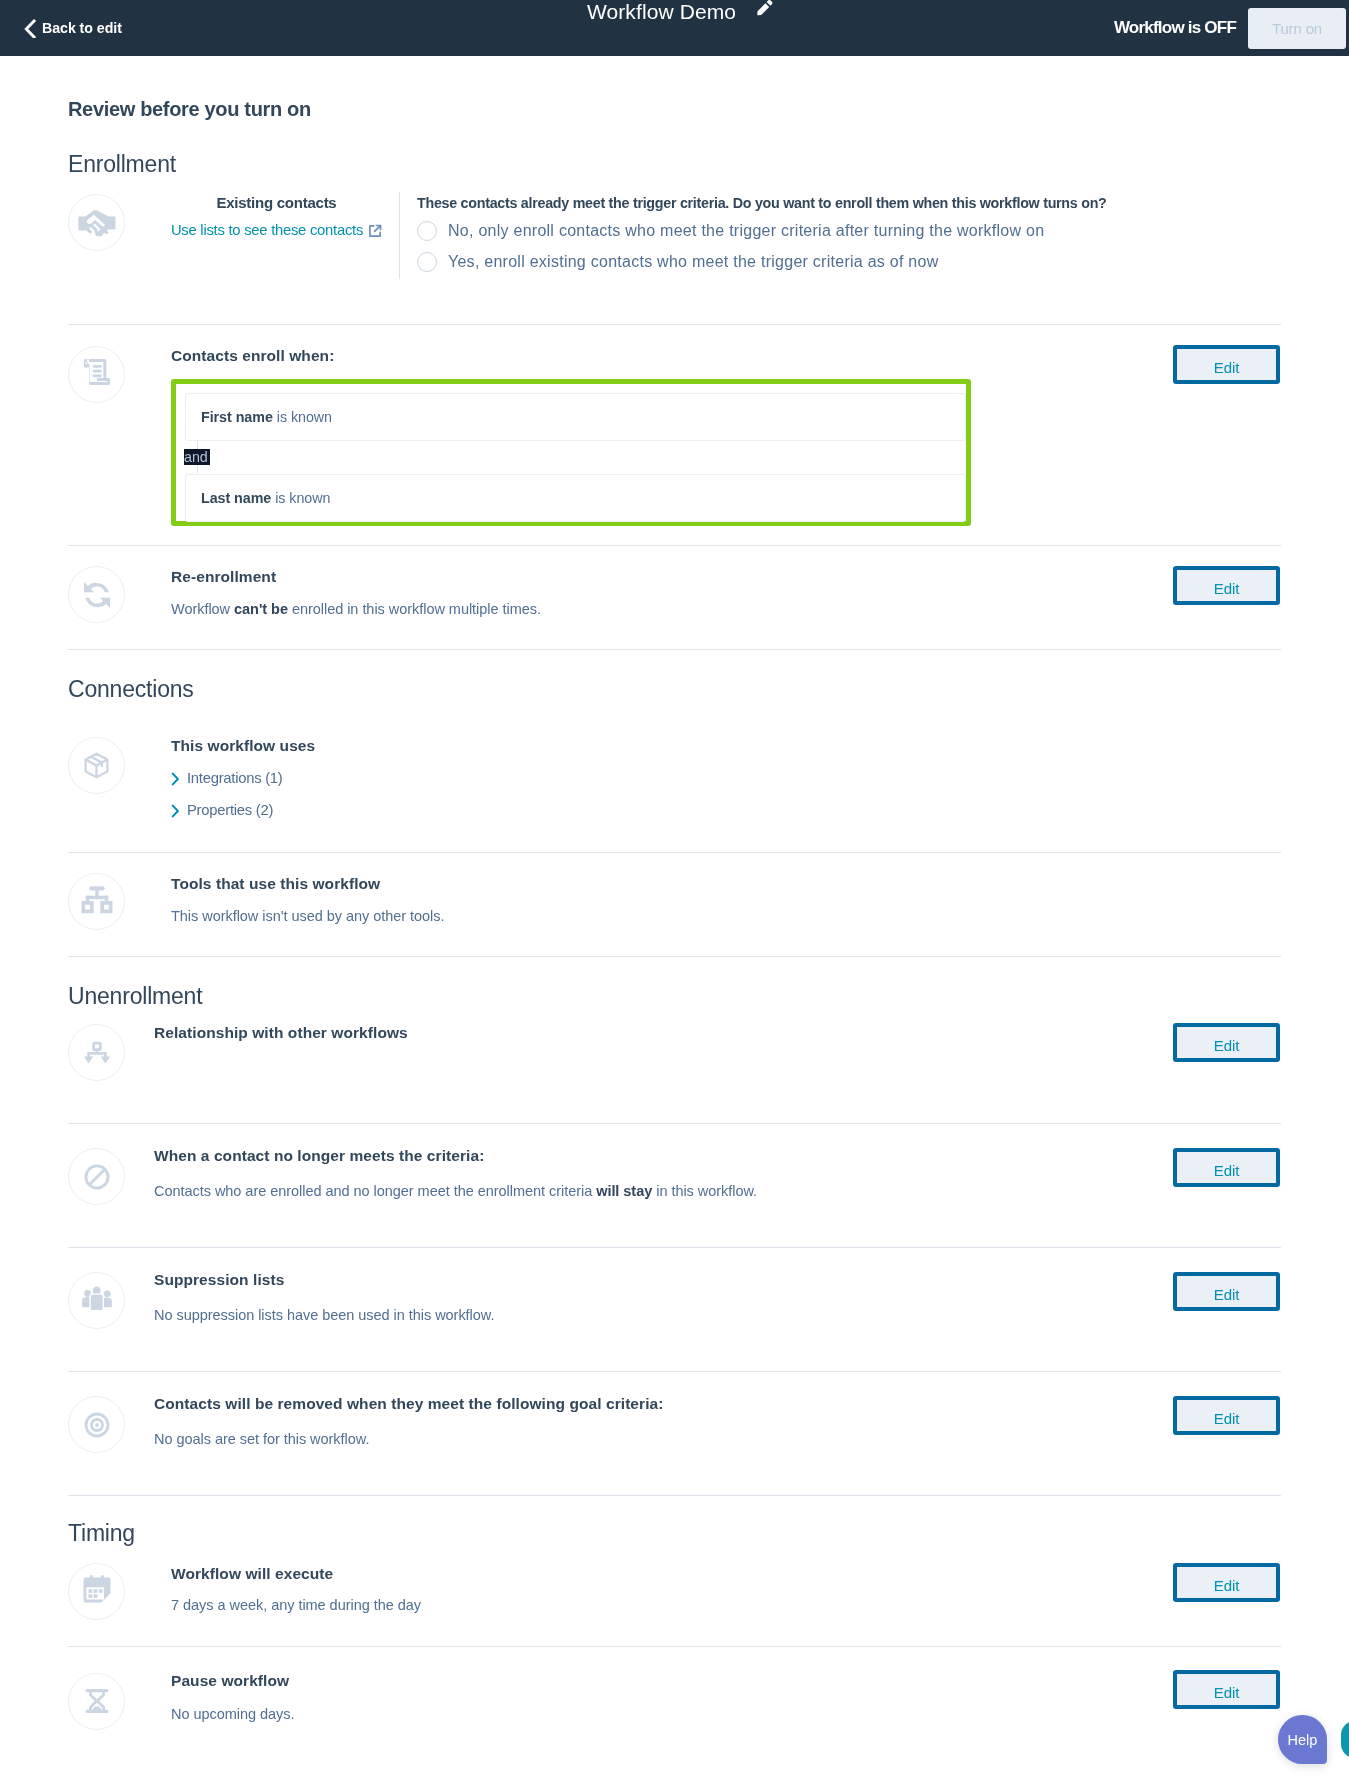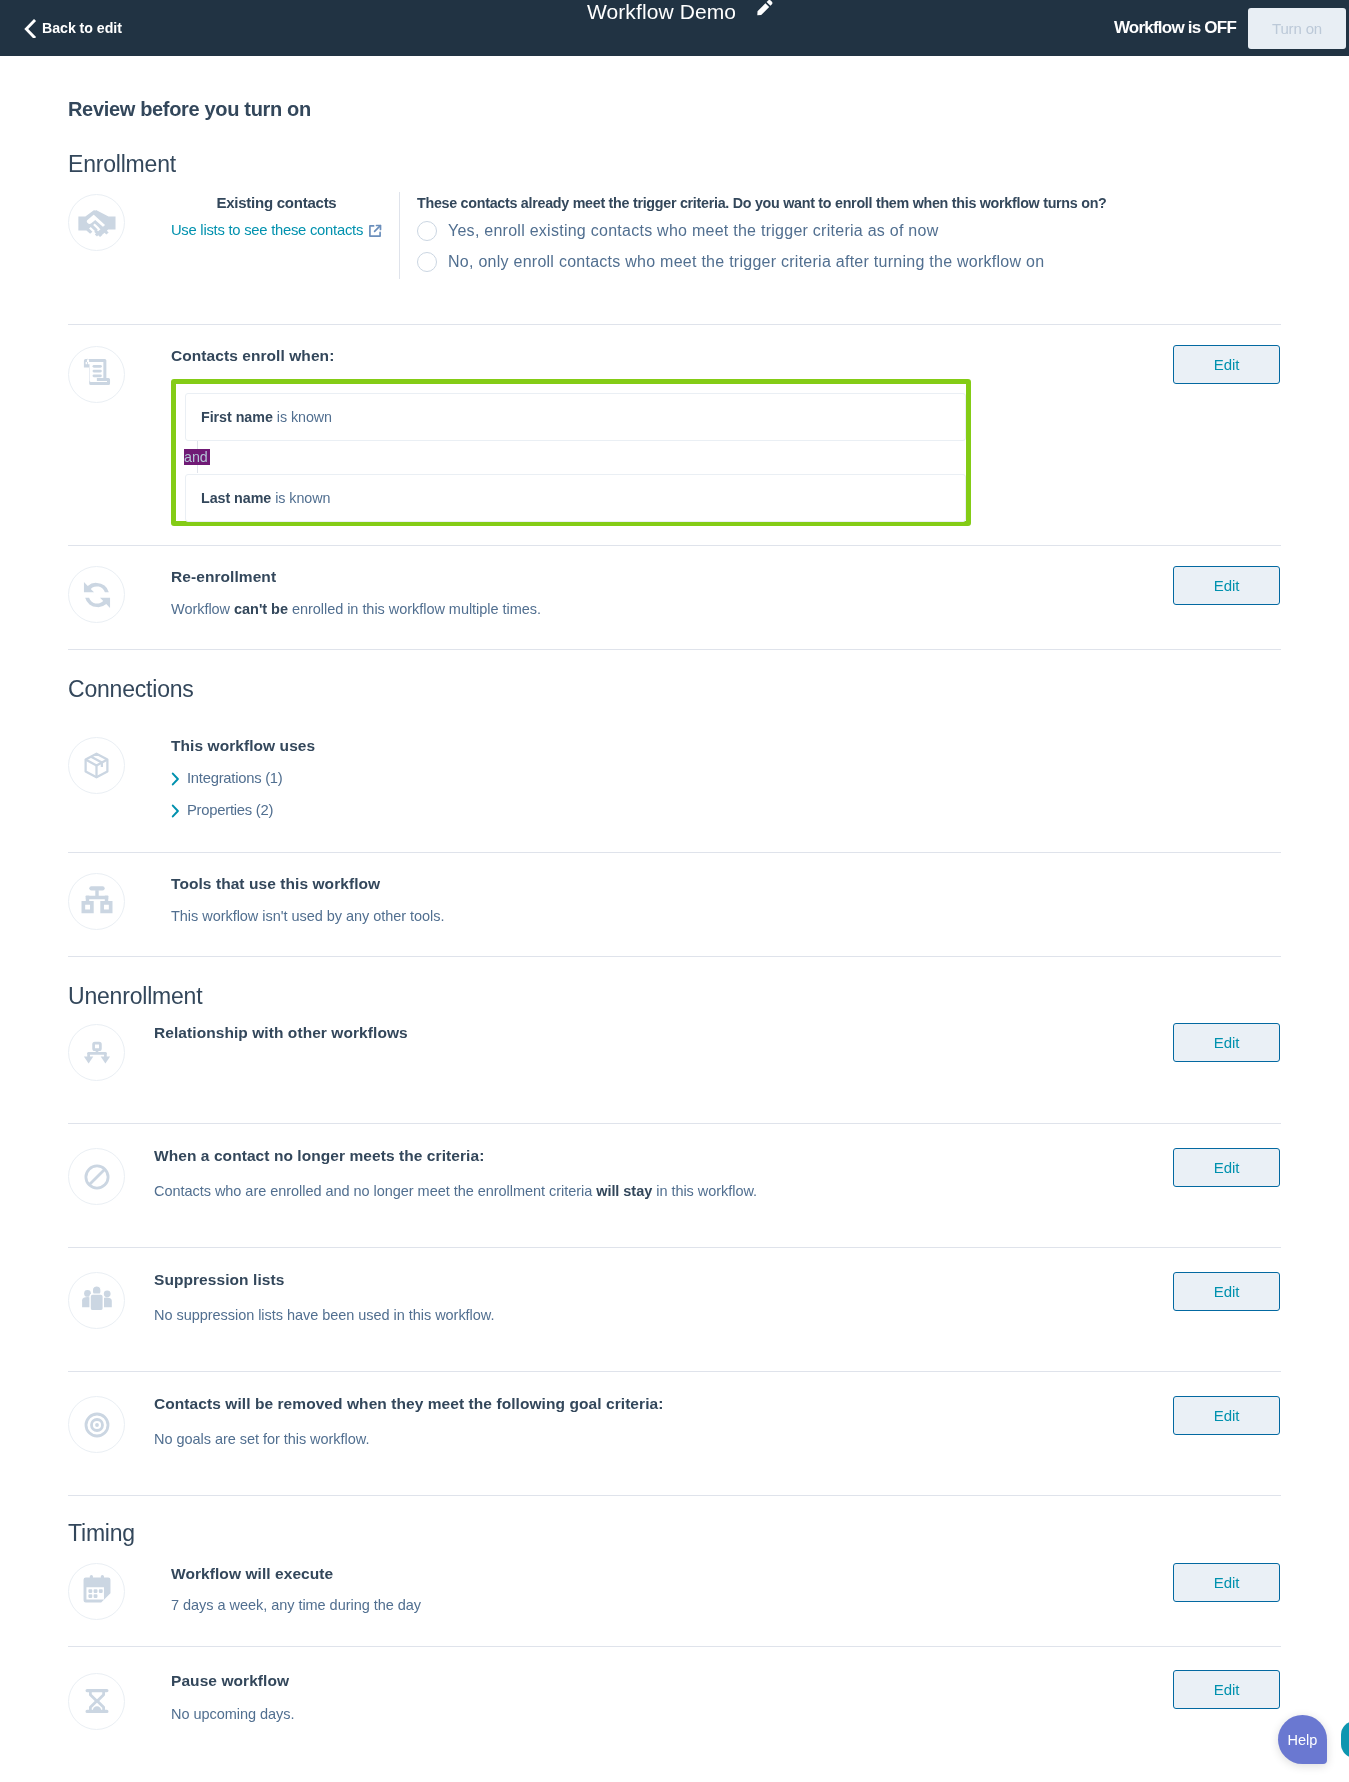--- a/index.html
+++ b/index.html
@@ -77,21 +77,21 @@
   .row-sub {
     position: absolute; font-size: 14.5px; color: #516f90;
     letter-spacing: -0.04px; line-height: 15px; white-space: nowrap;
   }
   .rb-wide { left: 103px; }
   .rb-narrow { left: 86px; }
   .row-sub b { color: #33475b; font-weight: bold; }
 
   .edit-btn {
     position: absolute; right: 1px; width: 107px; height: 39px;
-    background: #eaf0f6; border: 1px solid #0369a1; border-radius: 3px;
+    background: #eaf0f6; border: 4px solid #0369a1; border-radius: 3px;
     color: #0091ae; font-size: 15px; font-family: inherit; cursor: pointer;
     line-height: 37px; text-align: center; padding: 0; letter-spacing: -0.1px;
   }
 
   
   .enroll-top { position: absolute; left: 0; width: 1213px; height: 133px; }
   .enroll-icon { position: absolute; left: 0; top: 0; }
   .count-col {
     position: absolute; left: 69px; top: 0; width: 279px; text-align: center;
   }
@@ -128,21 +128,21 @@
     height: 48px; display: flex; align-items: center; padding-left: 15px;
     font-size: 14.3px; color: #516f90; letter-spacing: -0.05px;
   }
   .crit-item b { color: #33475b; font-weight: bold; }
   .crit-and-wrap { position: absolute; left: 0; top: 57px; height: 33px; width: 200px; }
   .crit-connector {
     position: absolute; left: 21px; top: 0; width: 1px; height: 32px; background: #dfe3eb;
   }
   .crit-and {
     position: absolute; left: 8px; top: 8px; font-size: 14.3px;
-    color: #b4c4d6; background: #701a75; padding: 0 2px 0 0; line-height: 16px;
+    color: #b4c4d6; background: #0f172a; padding: 0 2px 0 0; line-height: 16px;
     letter-spacing: -0.05px;
   }
 
   
   .conn-link {
     position: absolute; display: flex; align-items: center; gap: 7px;
     font-size: 14.8px; color: #516f90; cursor: pointer; letter-spacing: -0.25px;
     line-height: 15px;
   }
   .conn-link .chev { display: block; width: 9px; }
@@ -218,25 +218,25 @@
               <path d="M8.5 1.5 H12.5 V5.5" stroke="#6b8fbc" stroke-width="1.7" stroke-linecap="round" stroke-linejoin="round"></path>
             </svg>
           </span>
         </a>
       </div>
       <div class="vline"></div>
       <div class="enroll-q">
         <div class="q-title">These contacts already meet the trigger criteria. Do you want to enroll them when this workflow turns on?</div>
         <label class="radio-opt">
           <span class="radio-dot"></span>
-          <span>Yes, enroll existing contacts who meet the trigger criteria as of now</span>
+          <span>No, only enroll contacts who meet the trigger criteria after turning the workflow on</span>
         </label>
         <label class="radio-opt">
           <span class="radio-dot"></span>
-          <span>No, only enroll contacts who meet the trigger criteria after turning the workflow on</span>
+          <span>Yes, enroll existing contacts who meet the trigger criteria as of now</span>
         </label>
       </div>
     </div>
 
     <div class="divider" style="top:324px"></div>
 
     <div class="row" style="top:348px">
       <div class="icon-circle" style="position:absolute;left:0;top:-2px">
         <svg width="30" height="30" viewBox="0 0 30 30" fill="#cbd6e2" aria-hidden="true" style="transform:translate(-1px,-2px) scale(1.08)">
           <path d="M5.4 2.0 H23.2 a1.4 1.4 0 0 1 1.4 1.4 V19.6 h-2.8 V4.8 H8.6 V3.4 a1.4 1.4 0 0 0-3.2 0 z"></path>

